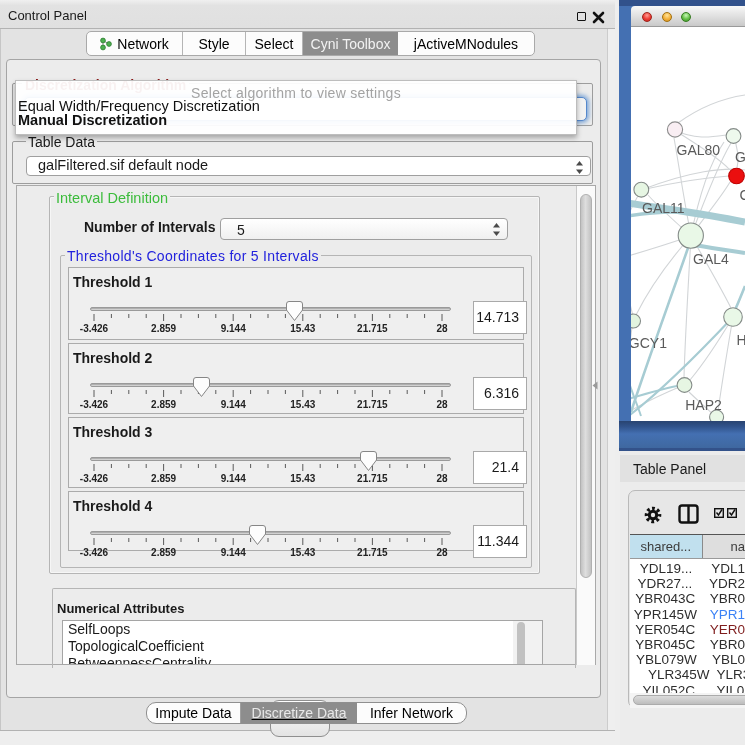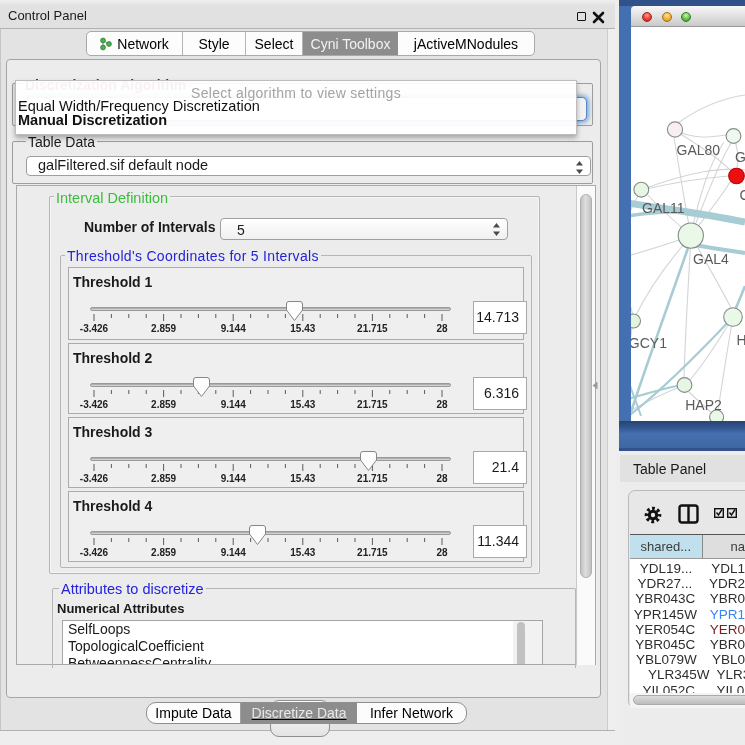--- a/index.html
+++ b/index.html
@@ -189,21 +189,21 @@
         <div class="abs" style="left:69.6px;top:55px;width:50px;text-align:center;font-size:10px;font-weight:bold;color:#222;">2.859</div>
         <div class="abs" style="left:139.2px;top:55px;width:50px;text-align:center;font-size:10px;font-weight:bold;color:#222;">9.144</div>
         <div class="abs" style="left:208.79999999999998px;top:55px;width:50px;text-align:center;font-size:10px;font-weight:bold;color:#222;">15.43</div>
         <div class="abs" style="left:278.4px;top:55px;width:50px;text-align:center;font-size:10px;font-weight:bold;color:#222;">21.715</div>
         <div class="abs" style="left:348px;top:55px;width:50px;text-align:center;font-size:10px;font-weight:bold;color:#222;">28</div>
         <svg class="abs" style="left:291.42px;top:33px;" width="17" height="20" viewBox="0 0 17 20">
           <path d="M3 0.5 H14 Q16.5 0.5 16.5 3 V9 L8.5 19.5 L0.5 9 V3 Q0.5 0.5 3 0.5 Z" fill="#fdfdfd" stroke="#868686" stroke-width="1"></path>
         </svg>
         <div class="abs" style="left:404px;top:33px;width:54px;height:33px;background:#fff;border:1px solid #a9a9a9;text-align:right;line-height:31px;padding-right:7px;font-size:14px;color:#1a1a1a;">21.4</div>
       </div>
-      <div class="abs" style="left:68px;top:491px;width:456px;height:71px;background:#efefef;border:1px solid #ababab;">
+      <div class="abs" style="left:68px;top:491px;width:456px;height:60px;background:#efefef;border:1px solid #ababab;">
         <div class="abs" style="left:4px;top:6px;font-weight:bold;font-size:14px;color:#1a1a1a;">Threshold 4</div>
         <div class="abs" style="left:21px;top:39px;width:361px;height:4px;border-radius:2px;background:linear-gradient(#9e9e9e,#e2e2e2);border:1px solid #9a9a9a;"></div>
         <svg class="abs" style="left:0;top:46px;" width="456" height="8">
           <line x1="25" y1="0" x2="25" y2="7" stroke="#5a5a5a" stroke-width="1"></line>
           <line x1="42.4" y1="0" x2="42.4" y2="4" stroke="#5a5a5a" stroke-width="1"></line>
           <line x1="59.8" y1="0" x2="59.8" y2="4" stroke="#5a5a5a" stroke-width="1"></line>
           <line x1="77.19999999999999" y1="0" x2="77.19999999999999" y2="4" stroke="#5a5a5a" stroke-width="1"></line>
           <line x1="94.6" y1="0" x2="94.6" y2="7" stroke="#5a5a5a" stroke-width="1"></line>
           <line x1="112" y1="0" x2="112" y2="4" stroke="#5a5a5a" stroke-width="1"></line>
           <line x1="129.39999999999998" y1="0" x2="129.39999999999998" y2="4" stroke="#5a5a5a" stroke-width="1"></line>
@@ -229,21 +229,20 @@
         <div class="abs" style="left:278.4px;top:55px;width:50px;text-align:center;font-size:10px;font-weight:bold;color:#222;">21.715</div>
         <div class="abs" style="left:348px;top:55px;width:50px;text-align:center;font-size:10px;font-weight:bold;color:#222;">28</div>
         <svg class="abs" style="left:180.06px;top:33px;" width="17" height="20" viewBox="0 0 17 20">
           <path d="M3 0.5 H14 Q16.5 0.5 16.5 3 V9 L8.5 19.5 L0.5 9 V3 Q0.5 0.5 3 0.5 Z" fill="#fdfdfd" stroke="#868686" stroke-width="1"></path>
         </svg>
         <div class="abs" style="left:404px;top:33px;width:54px;height:33px;background:#fff;border:1px solid #a9a9a9;text-align:right;line-height:31px;padding-right:7px;font-size:14px;color:#1a1a1a;">11.344</div>
       </div>
     </div>
 
   <div class="abs" style="left:52px;top:588px;width:524px;height:80px;border:1px solid #b5b5b5;border-top-left-radius:2px;border-top-right-radius:2px;border-bottom:none;"></div>
-  <div class="abs" style="left:59px;top:581px;color:#2222dd;background:#ececec;padding:0 2px;font-size:14.5px;">Attributes to discretize</div>
   <div class="abs f13" style="left:57px;top:601px;font-weight:bold;">Numerical Attributes</div>
   <div class="abs" style="left:62px;top:620px;width:481px;height:45px;border:1px solid #a5a5a5;background:#fff;overflow:hidden;">
     <div class="abs" style="right:0;top:0;width:29px;height:100%;background:#f2f2f2;">
       <div class="abs" style="left:4px;top:1px;width:8px;height:60px;background:#c1c1c1;border-radius:4px;"></div>
     </div>
     <div style="padding:0 0 0 5px;line-height:17px;font-size:14px;color:#1a1a1a;">SelfLoops<br>TopologicalCoefficient<br>BetweennessCentrality</div>
   </div>
 
   <div class="abs" style="left:270px;top:672px;width:60px;height:37px;background:linear-gradient(#ffffff,#e3e3e3);border:1px solid #8f8f8f;border-radius:9px;text-align:center;line-height:17px;font-size:14px;color:#1a1a1a;margin-top:28px;">Apply</div>
 

